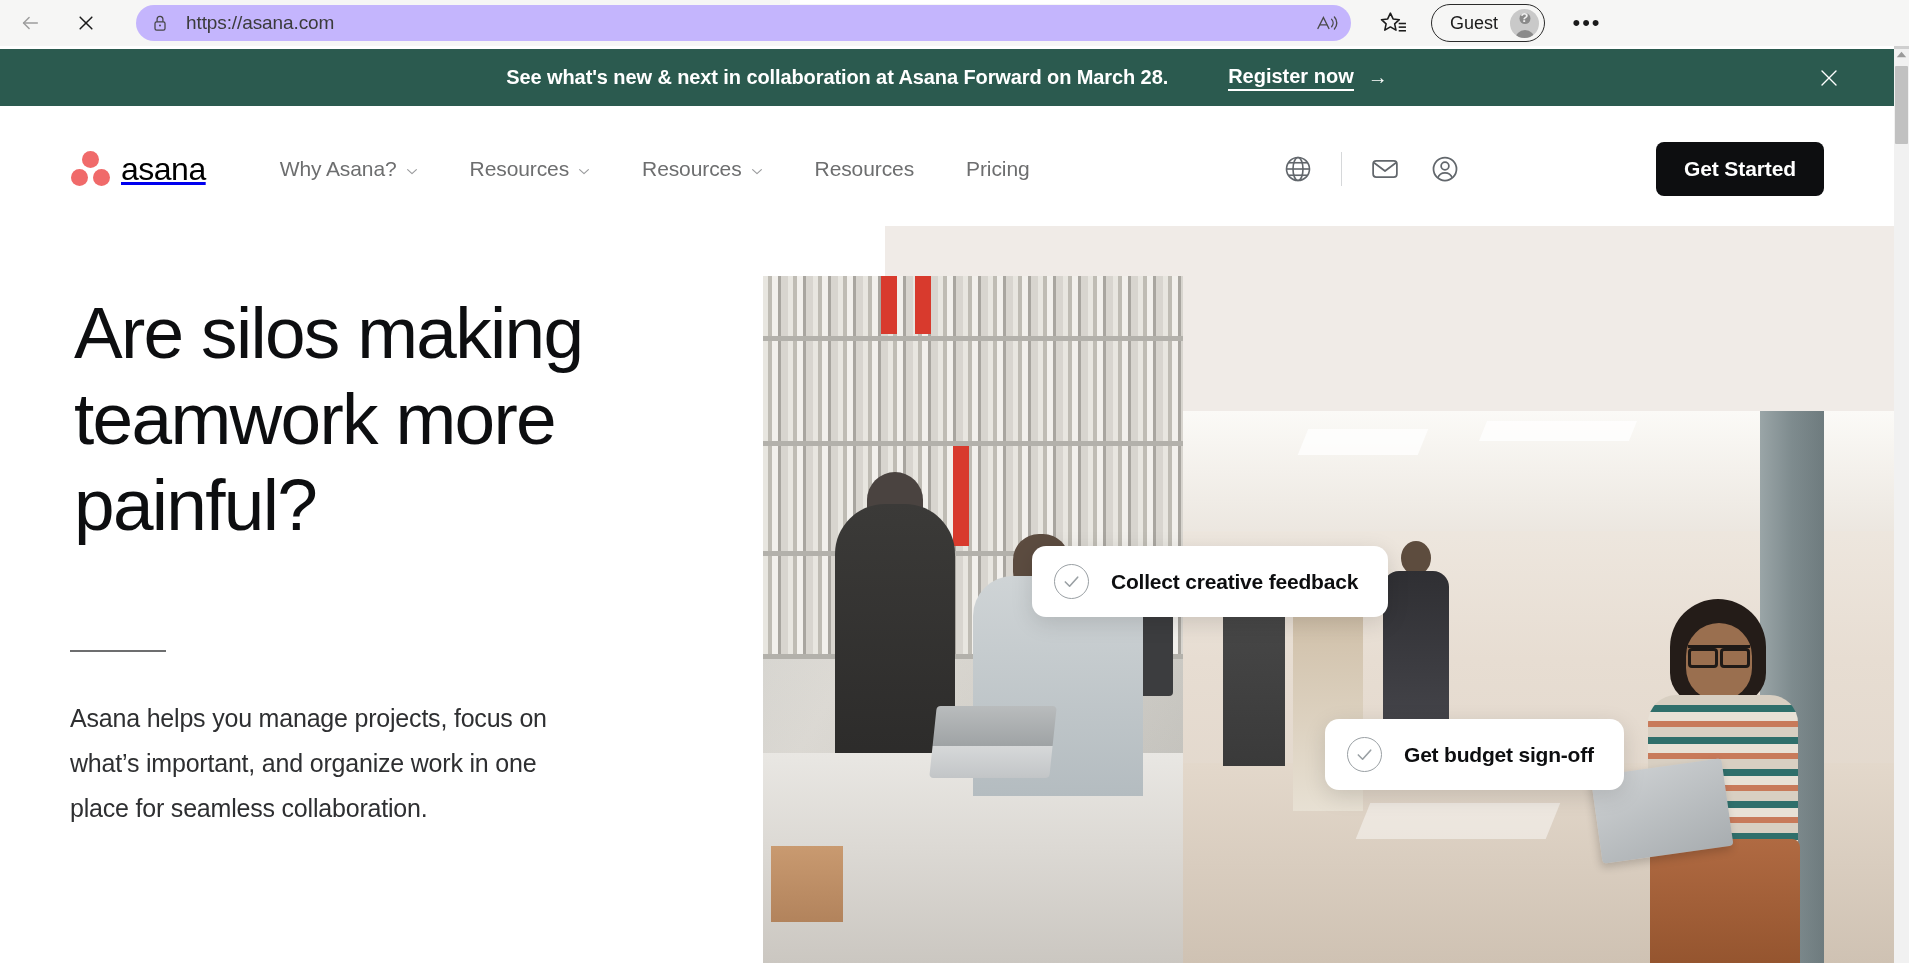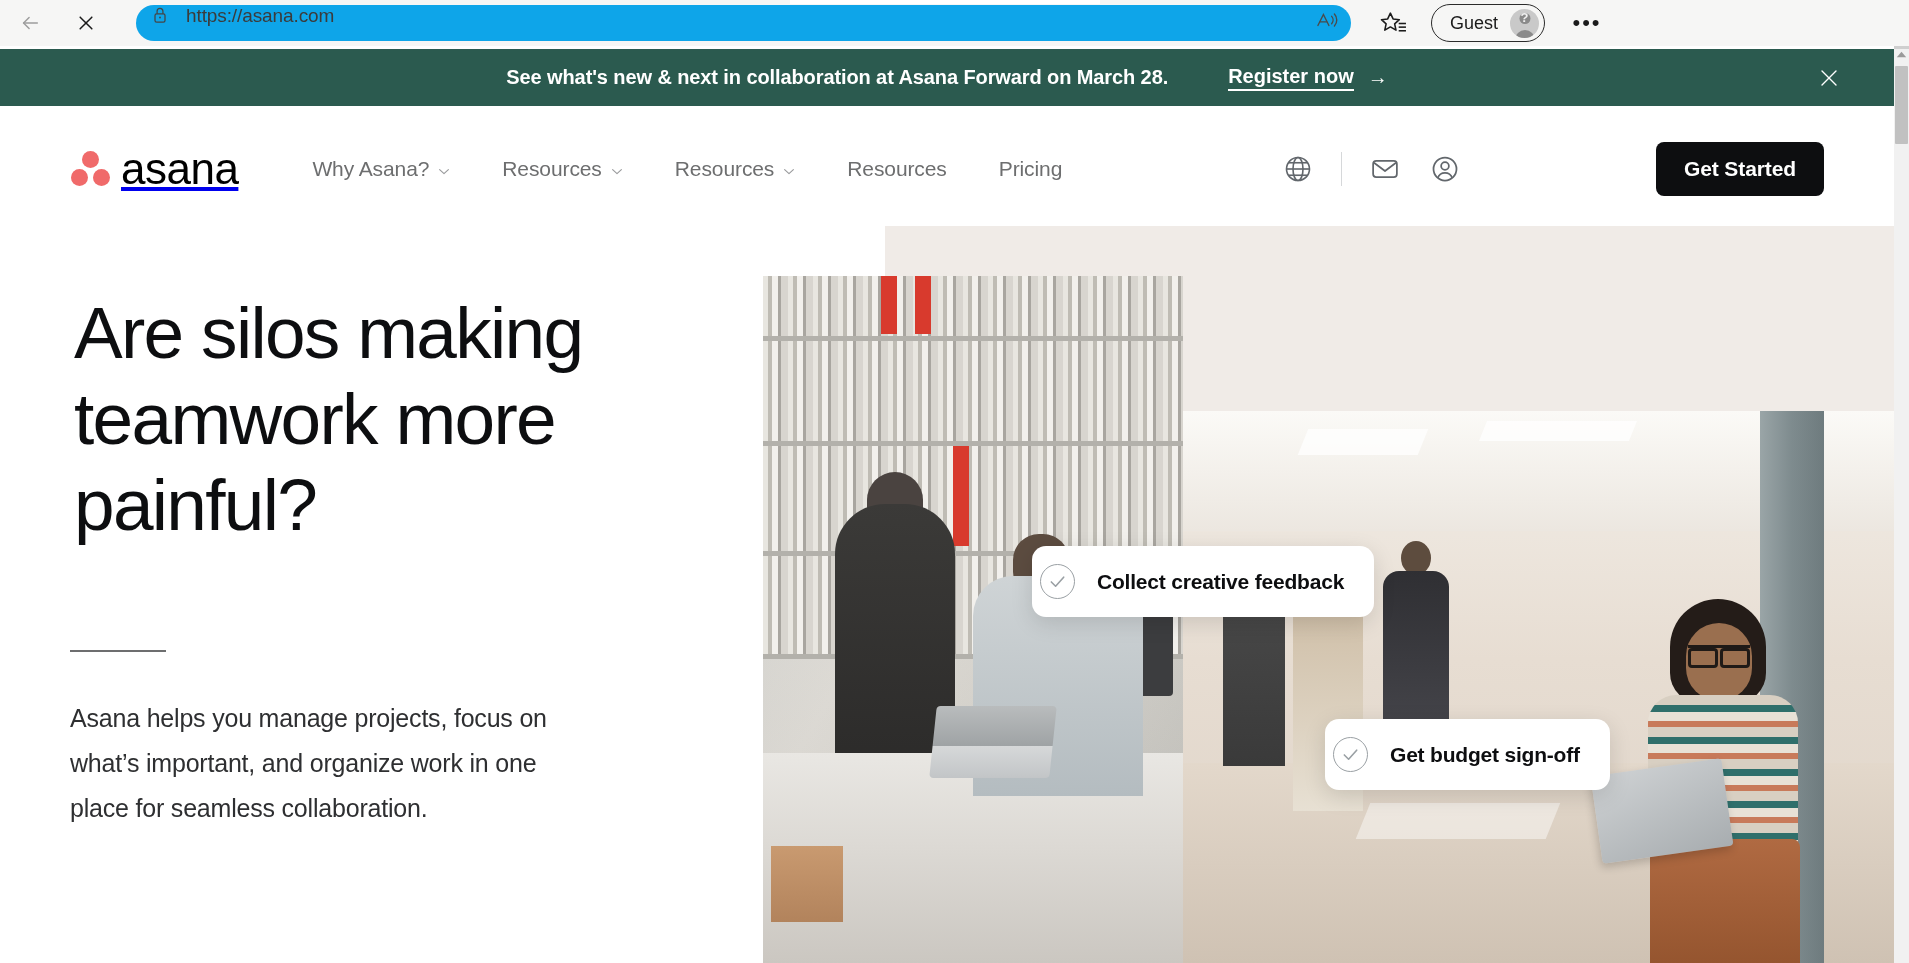--- a/index.html
+++ b/index.html
@@ -39,23 +39,24 @@
     border-radius: 4px;
     flex-shrink: 0;
   }
   #back-button { margin-left: 10px; color: #9d9d9d; }
   #stop-button { margin-left: 16px; color: #1b1b1b; }
 
   #address-bar {
     margin-left: 30px;
     height: 36px;
     width: 1215px;
-    background: #0ea5e9;
+    background: #c4b5fd;
     border-radius: 18px;
     display: flex;
+    align-items: center;
     padding: 0 6px 0 14px;
     position: relative;
   }
   #lock-icon { width: 20px; height: 20px; flex-shrink: 0; color: #444; }
   #url-text {
     margin-left: 16px;
     font-size: 19px;
     color: #3b3b3b;
     letter-spacing: -0.1px;
     white-space: nowrap;
@@ -183,21 +184,21 @@
   #logo-dots i {
     position: absolute;
     border-radius: 50%;
     background: #f06a6a;
     display: block;
   }
   #logo-dots .d-top  { width: 17px; height: 17px; left: 12px; top: 0px; }
   #logo-dots .d-left { width: 17px; height: 17px; left: 1px;  top: 18px; }
   #logo-dots .d-right{ width: 17px; height: 17px; left: 23px; top: 18px; }
   #logo-wordmark {
-    font-size: 44px;
+    font-size: 32px;
     color: #000000;
     letter-spacing: -0.5px;
     line-height: 40px;
     font-weight: 400;
   }
 
   #primary-nav {
     display: flex;
     align-items: center;
     margin-left: 56px;
@@ -476,21 +477,21 @@
 
   
   .task-card {
     position: absolute;
     background: #ffffff;
     border-radius: 14px;
     box-shadow: 0 6px 22px rgba(0,0,0,0.13);
     display: flex;
     align-items: center;
     gap: 22px;
-    padding: 18px 30px 18px 8px;
+    padding: 18px 30px 18px 22px;
     z-index: 20;
   }
   .task-check {
     width: 35px; height: 35px;
     border: 1.6px solid #9aa0a4;
     border-radius: 50%;
     flex-shrink: 0;
     display: flex; align-items: center; justify-content: center;
     color: #9aa0a4;
   }

